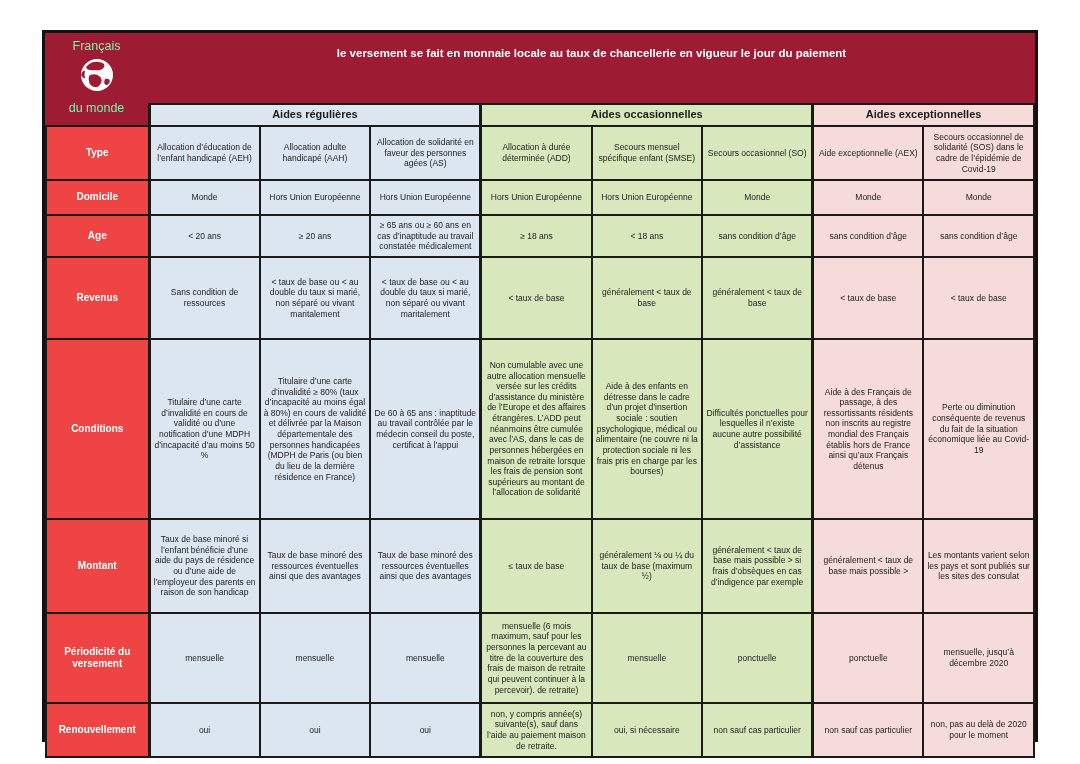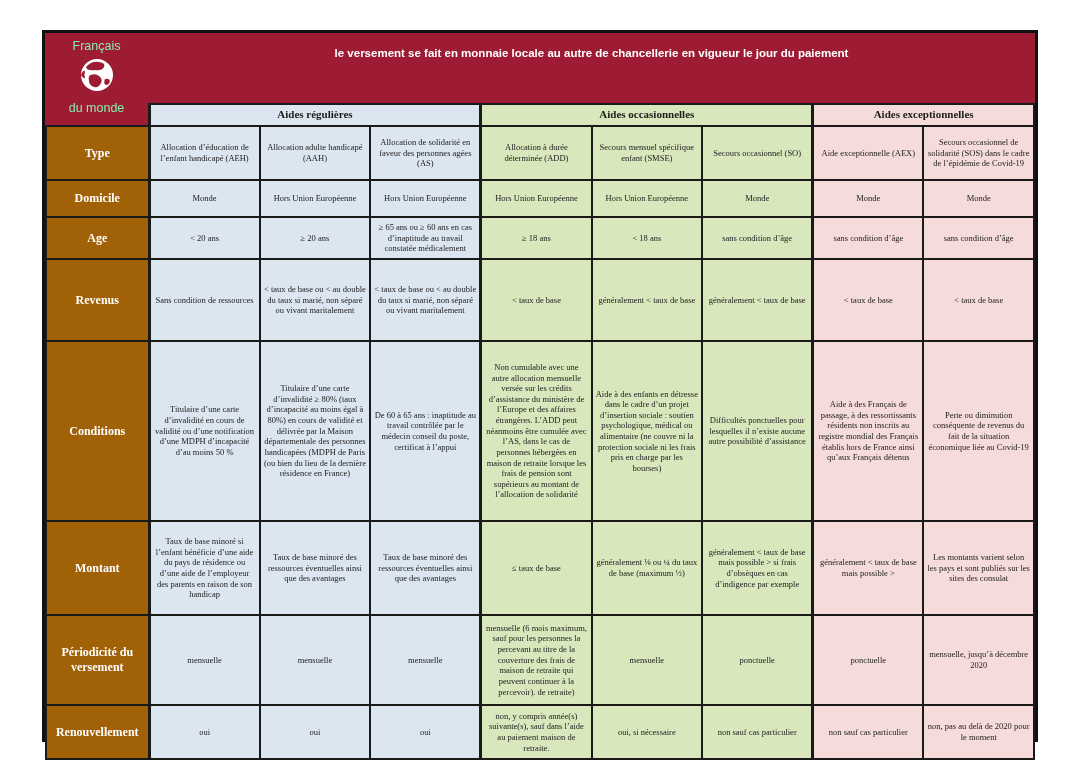--- a/index.html
+++ b/index.html
@@ -11,47 +11,47 @@
   .banner{position:absolute;left:103px;top:0;right:0;height:70px;color:#fff;text-align:center;}
   .banner .title{margin-top:10px;font-size:15px;font-weight:bold;text-decoration:underline;letter-spacing:.2px;}
   .banner .subtitle{margin-top:14px;font-size:11.5px;font-weight:bold;}
   
   .logo{position:absolute;left:0;top:0;width:103px;height:90px;color:#86efac;text-align:center;z-index:2;}
   .logo .t{font-size:12.5px;margin-top:6px;}
   .logo .b{font-size:12.5px;position:absolute;bottom:8px;left:0;right:0;}
   .logo svg{display:block;margin:2px auto 0 auto;}
   
   .tblwrap{position:absolute;left:0;top:70px;right:0;bottom:0;}
-  table{border-collapse:collapse;table-layout:fixed;width:100%;height:100%;font-family:Liberation Serif, serif;}
+  table{border-collapse:collapse;table-layout:fixed;width:100%;height:100%;}
   td{border:2px solid #1a1a1a;text-align:center;vertical-align:middle;
      padding:1px 3px;font-size:8.5px;line-height:1.25;color:#1c1c1c;word-wrap:break-word;}
   td.reg{background:#dce6f1;}
   td.occ{background:#d9e7bd;}
   td.exc{background:#f5dcda;}
-  td.lbl{background:#a16207;color:#ffffff;font-weight:bold;font-size:12px;}
+  td.lbl{background:#ef4444;color:#ffffff;font-weight:bold;font-size:10px;}
   td.pad{background:#9d1b33;border-top:none;border-left:none;}
   .gb{border-left-width:3px;}
   tr.grp td{font-weight:bold;font-size:11px;height:20px;padding:0 2px;}
   tr.r-type td{height:50px;}
   tr.r-dom td{height:13px;padding:10px 2px;}
   tr.r-age td{height:38px;}
   tr.r-rev td{height:78px;}
   tr.r-cond td{height:176px;}
   tr.r-mont td{height:90px;}
   tr.r-per td{height:86px;}
   tr.r-ren td{height:50px;}
 </style>
 </head>
 <body>
 
 <div class="page">
   <div class="sheet">
 
     <div class="banner">
-      <div class="subtitle">le versement se fait en monnaie locale au autre de chancellerie en vigueur le jour du paiement</div>
+      <div class="subtitle">le versement se fait en monnaie locale au taux de chancellerie en vigueur le jour du paiement</div>
     </div>
 
     <div class="logo">
       <div class="t">Français</div>
       <span>
         <svg width="42" height="40" viewBox="0 0 42 40">
           <circle cx="21" cy="20" r="16" fill="#ffffff"></circle>
           <path d="M10 12 q5 -6 13 -5 q7 1 5 5 q-2 4 -9 3 q-8 1 -9 -3z" fill="#9d1b33"></path>
           <path d="M14 20 q6 -2 9 1 q4 3 2 7 q-2 5 -7 4 q-5 -2 -5 -6 q-1 -4 1 -6z" fill="#9d1b33"></path>
           <path d="M29 24 q4 -1 5 2 q-1 4 -4 4 q-3 -1 -1 -6z" fill="#9d1b33"></path>

